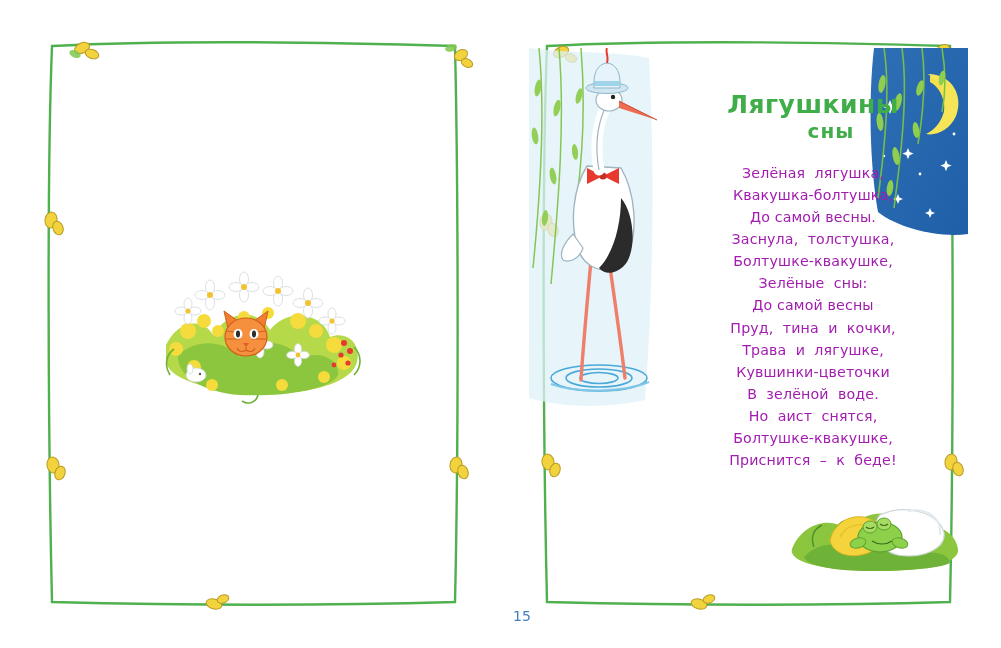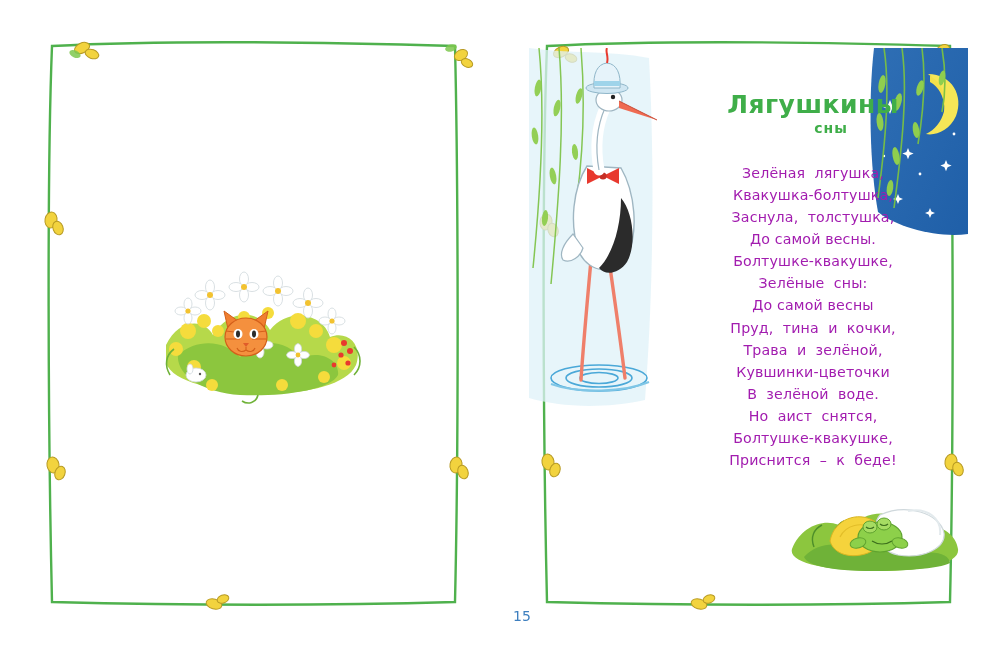--- a/index.html
+++ b/index.html
@@ -45,21 +45,21 @@
     text-align: center;
     color: #3fae49;
     font-size: 25px;
     font-weight: bold;
     line-height: 1.18;
     letter-spacing: 0.5px;
     font-family: "DejaVu Sans", sans-serif;
   }
   .poem-title .ln2 {
     display: block;
-    font-size: 14px;
+    font-size: 20px;
     margin-left: 36px;
     letter-spacing: 1px;
   }
   .poem-body {
     position: absolute;
     left: 160px;
     top: 152px;
     width: 280px;
     text-align: center;
     color: #a21caf;
@@ -375,27 +375,27 @@
     </svg>
 
     <div class="poem-title">
       <span>Лягушкины</span>
       <span class="ln2">сны</span>
     </div>
 
     <div class="poem-body">
       <div class="line">Зелёная  лягушка,</div>
       <div class="line">Квакушка-болтушка,</div>
+      <div class="line">До самой весны.</div>
       <div class="line">Заснула,  толстушка,</div>
-      <div class="line">До самой весны.</div>
       <div class="line">Болтушке-квакушке,</div>
       <div class="line">Зелёные  сны:</div>
       <div class="line">До самой весны</div>
       <div class="line">Пруд,  тина  и  кочки,</div>
-      <div class="line">Трава  и  зелёной,</div>
+      <div class="line">Трава  и  лягушке,</div>
       <div class="line">Кувшинки-цветочки</div>
       <div class="line">В  зелёной  воде.</div>
       <div class="line">Но  аист  снятся,</div>
       <div class="line">Болтушке-квакушке,</div>
       <div class="line">Приснится  –  к  беде!</div>
     </div>
 
     <svg class="art art-frog" viewBox="0 0 180 130">
 
       <path d="M4 104 C 14 78, 44 70, 60 86 C 76 62, 112 64, 124 84 C 144 74, 168 86, 170 104 C 172 118, 140 126, 90 126 C 40 126, 0 118, 4 104 Z" fill="#8cc63e"></path>

